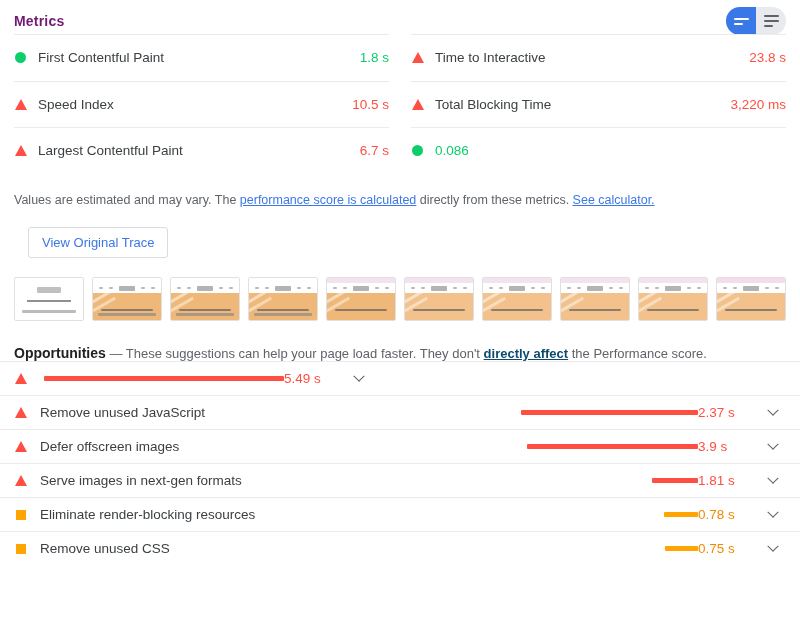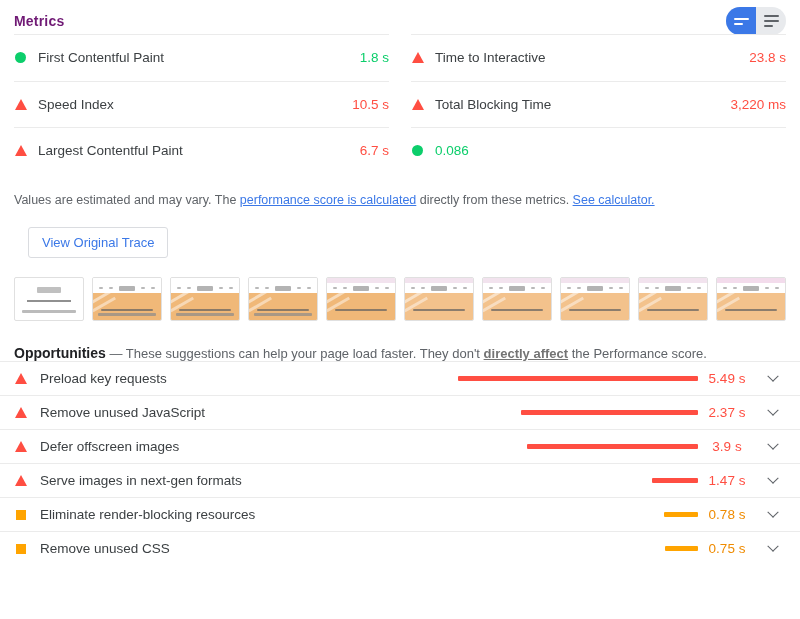--- a/index.html
+++ b/index.html
@@ -166,21 +166,21 @@
     background: #8d8d8d; opacity: .6; border-radius: 1px;
   }
 
   
   .opps-intro {
     padding: 24px 14px 0 14px;
     font-size: 13px;
     color: #5f6368;
   }
   .opps-intro b { color: #202124; font-size: 14px; }
-  .opps-intro a { color: #737373; text-decoration: underline; font-weight: bold; }
+  .opps-intro a { color: #0c4a6e; text-decoration: underline; font-weight: bold; }
 
   .opps-head {
     display: flex;
     padding: 18px 14px 8px 14px;
     font-size: 13px;
     color: #5f6368;
   }
   .opps-head .h-left { flex: 1; padding-left: 0; }
   .opps-head .h-right { padding-right: 26px; }
 
@@ -198,21 +198,21 @@
     width: 244px;
     display: flex;
     justify-content: flex-end;
     align-items: center;
   }
   .opp-bar { height: 5px; border-radius: 1px; }
   .bar-fail { background: #ff4e42; }
   .bar-avg  { background: #ffa400; }
   .opp-value {
     width: 62px;
-    text-align: center;
+    text-align: left;
     padding-right: 4px;
     font-size: 13.5px;
     white-space: nowrap;
   }
   .opp-chevron {
     width: 26px;
     display: flex;
     align-items: center;
     justify-content: center;
     cursor: pointer;
@@ -444,21 +444,20 @@
     </div>
   </div>
 
   <div class="opps-intro"><b>Opportunities</b><span> — </span><span>These suggestions can help your page load faster. They don't </span><a href="#">directly affect</a><span> the Performance score.</span></div>
 
 
   <div class="opp-row">
     <span class="opp-icon">
         <i class="tri-fail"></i>
       </span>
-    <span class="opp-name">Preload key requests</span>
     <span class="opp-bar-zone">
         <i class="opp-bar bar-fail" style="width:240px"></i>
       </span>
     <span class="opp-value v-fail">5.49 s</span>
     <span class="opp-chevron">
         <i class="chev"></i>
       </span>
   </div>
   <div class="opp-row">
     <span class="opp-icon">
@@ -487,21 +486,21 @@
       </span>
   </div>
   <div class="opp-row">
     <span class="opp-icon">
         <i class="tri-fail"></i>
       </span>
     <span class="opp-name">Serve images in next-gen formats</span>
     <span class="opp-bar-zone">
         <i class="opp-bar bar-fail" style="width:46px"></i>
       </span>
-    <span class="opp-value v-fail">1.47 s</span>
+    <span class="opp-value v-fail">1.81 s</span>
     <span class="opp-chevron">
         <i class="chev"></i>
       </span>
   </div>
   <div class="opp-row">
     <span class="opp-icon">
         <i class="sq-avg"></i>
       </span>
     <span class="opp-name">Eliminate render-blocking resources</span>
     <span class="opp-bar-zone">

